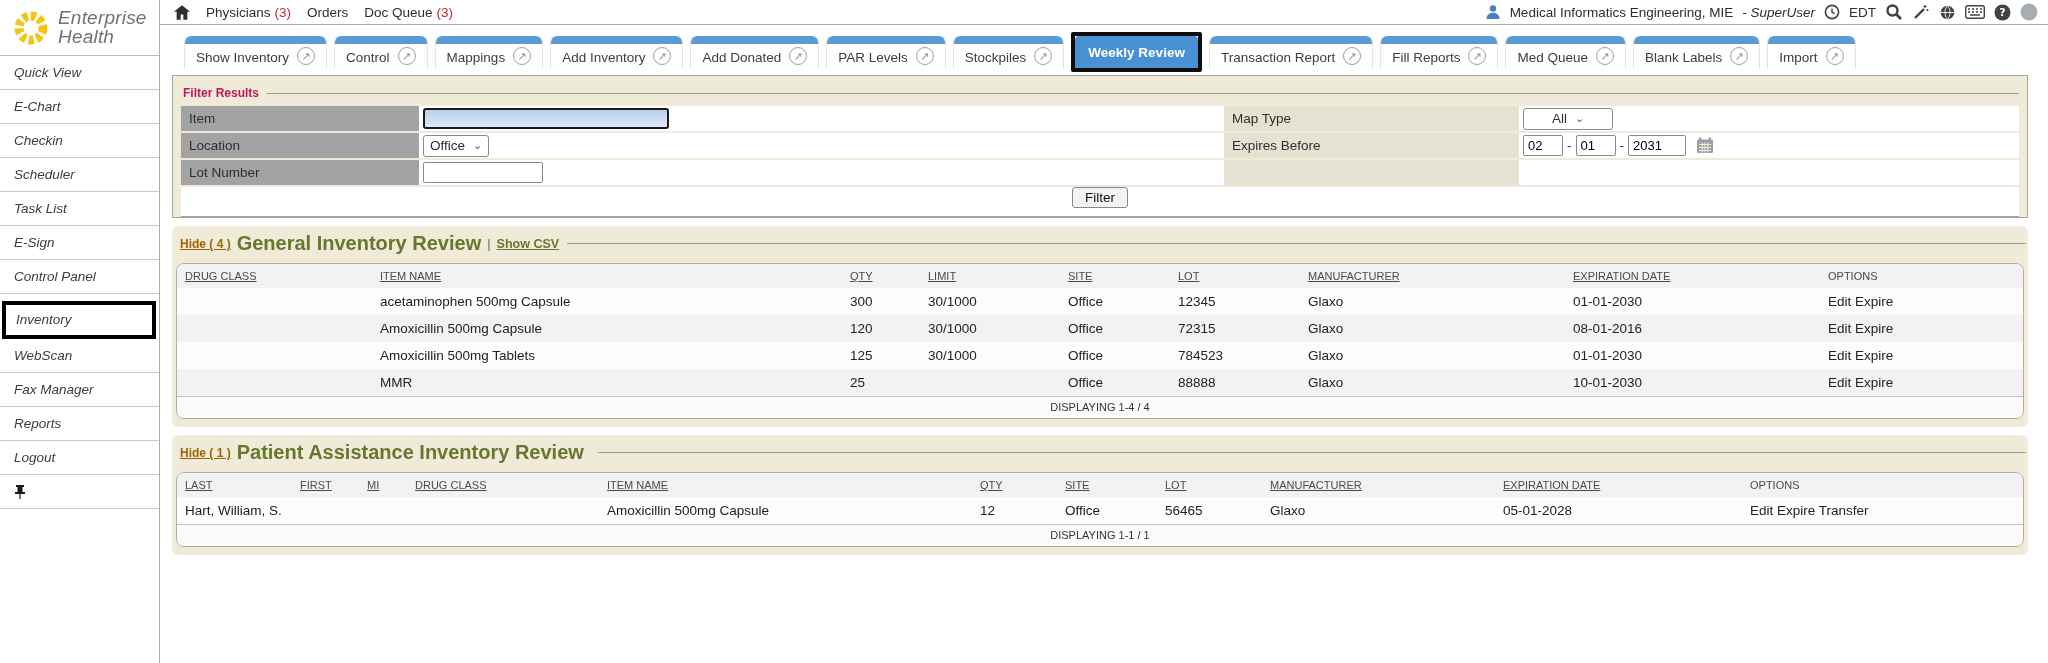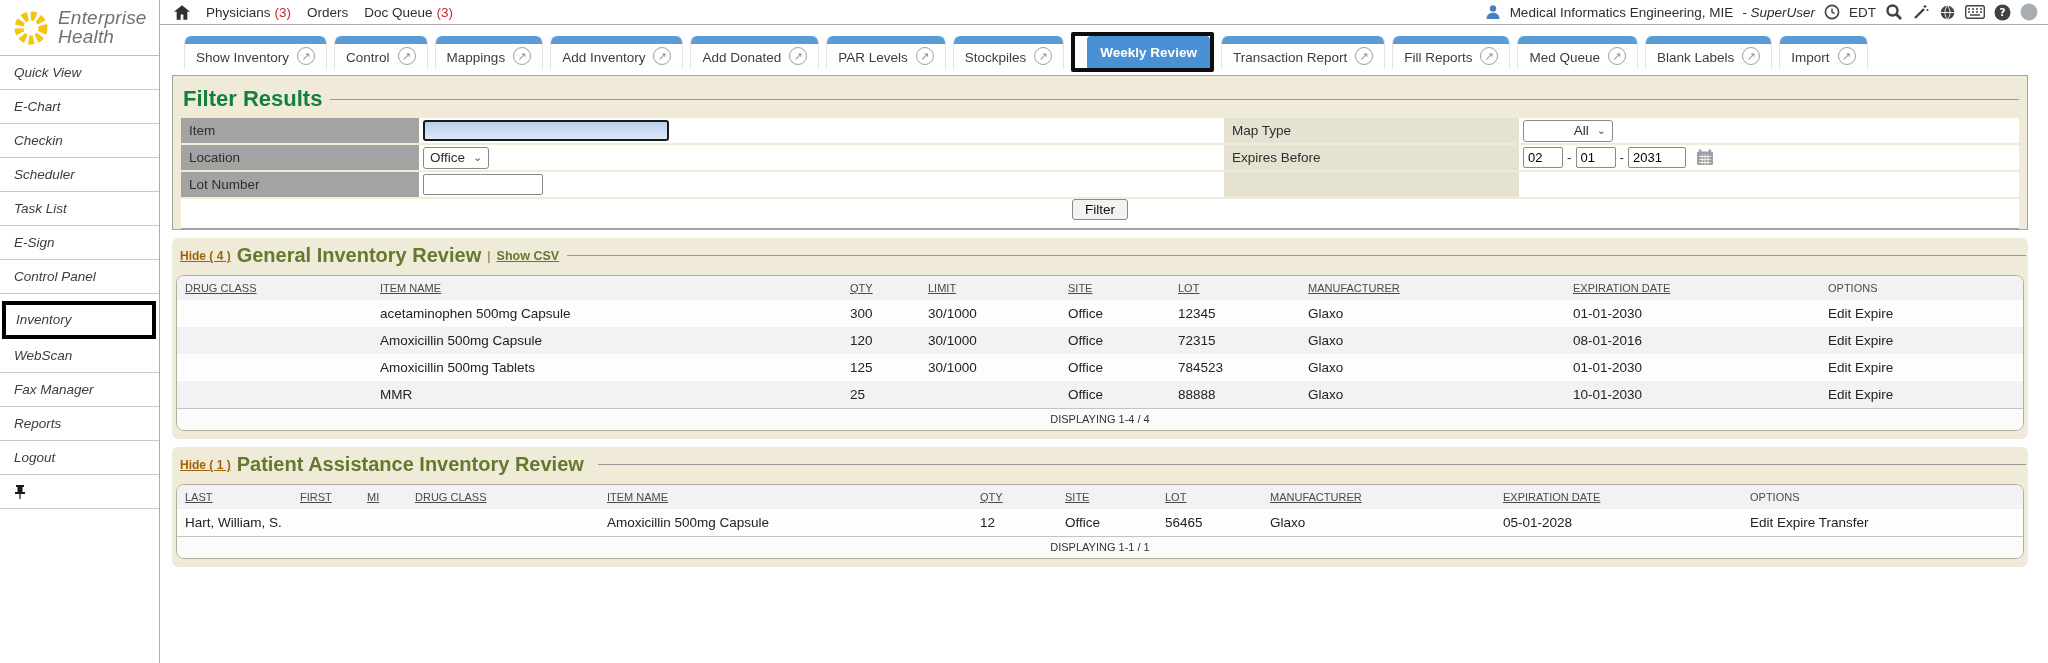--- a/index.html
+++ b/index.html
@@ -25,30 +25,30 @@
   .tb-right { display:flex; align-items:center; gap:9px; }
   .role { font-style:italic; }
   .icon { display:inline-flex; align-items:center; justify-content:center; }
 
   
   .tabbar { display:flex; align-items:flex-end; gap:7px; padding:7px 0 0 12px; background:#fff; height:44px; }
   .tab { background:#fff; border-radius:6px 6px 0 0; overflow:hidden; border-left:1px solid #e4e4e4; border-right:1px solid #e4e4e4; cursor:pointer; }
   .tab-strip { height:8px; background:#5b9bd5; border-radius:6px 6px 0 0; }
   .tab-body { display:flex; align-items:flex-end; gap:8px; padding:3px 11px 4px 11px; font-size:13.5px; color:#3d3d3d; }
   .tab-arrow { width:18px; height:18px; border:1px solid #9aa0a6; border-radius:50%; color:#8a9096; font-size:11px; display:inline-flex; align-items:center; justify-content:center; }
-  .tab-annotate { border:4px solid #0d0d0d; border-radius:2px; margin-bottom:-3px;padding-left:12px; }
+  .tab-annotate { border:4px solid #0d0d0d; border-radius:2px; margin-bottom:-3px; }
   .tab-selected { background:#4a90d4; border:none; border-radius:4px 4px 0 0; }
   .tab-selected .tab-body { color:#fff; font-weight:bold; padding:9px 13px 8px 13px; }
 
   
   .main { flex:1; background:#fff; padding:0 20px 0 12px; min-width:0; }
   .beige-box { background:#f0ebd9; border:1px solid #aaa493; padding:6px 8px 0 8px; }
   .legend-row { display:flex; align-items:center; padding:4px 0 6px 2px; }
   .legend-row .rule { flex:1; border-top:1px solid #9a9a9a; margin-left:8px; }
-  .f-title { color:#15803d; font-weight:bold; font-size:22px;text-align:right; }
+  .f-title { color:#be185d; font-weight:bold; font-size:12px;text-align:right; }
   .sec-title { color:#66782e; font-weight:bold; font-size:20px; margin:0 6px; }
   .hide-link { color:#a16207; font-weight:bold; font-size:12px; text-decoration:underline; cursor:pointer; }
   .csv-link { color:#66782e; font-weight:bold; font-size:12.5px; text-decoration:underline; cursor:pointer; margin-left:6px; }
   .sec-sep { color:#66782e; font-size:13px; }
 
   .f-row { display:flex; align-items:stretch; border-bottom:2px solid #f0ebd9; height:27px; font-size:13.5px; }
   .f-label { width:238px; background:#a3a3a3; display:flex; align-items:center; padding-left:8px;text-align:center; }
   .f-field { width:805px; background:#fff; display:flex; align-items:center; padding-left:4px; gap:4px; }
   .f-label2 { width:295px; background:#e6e2d1; display:flex; align-items:center; padding-left:8px; }
   .f-field2 { flex:1; background:#fff; display:flex; align-items:center; padding-left:4px; gap:4px; }
@@ -295,21 +295,21 @@
           <span class="f-title">Filter Results</span>
           <span class="rule"></span>
         </div>
         <div class="f-row">
           <div class="f-label">Item</div>
           <div class="f-field">
               <div class="item-input"></div>
             </div>
           <div class="f-label2">Map Type</div>
           <div class="f-field2">
-            <span class="fake-select" style="min-width:90px; justify-content:flex-end;">
+            <span class="fake-select" style="min-width:90px; justify-content:center;">
               <span>All</span>
               <span class="chev">⌄</span>
             </span>
           </div>
         </div>
         <div class="f-row">
           <div class="f-label">Location</div>
           <div class="f-field">
             <span class="fake-select">
               <span>Office</span>

